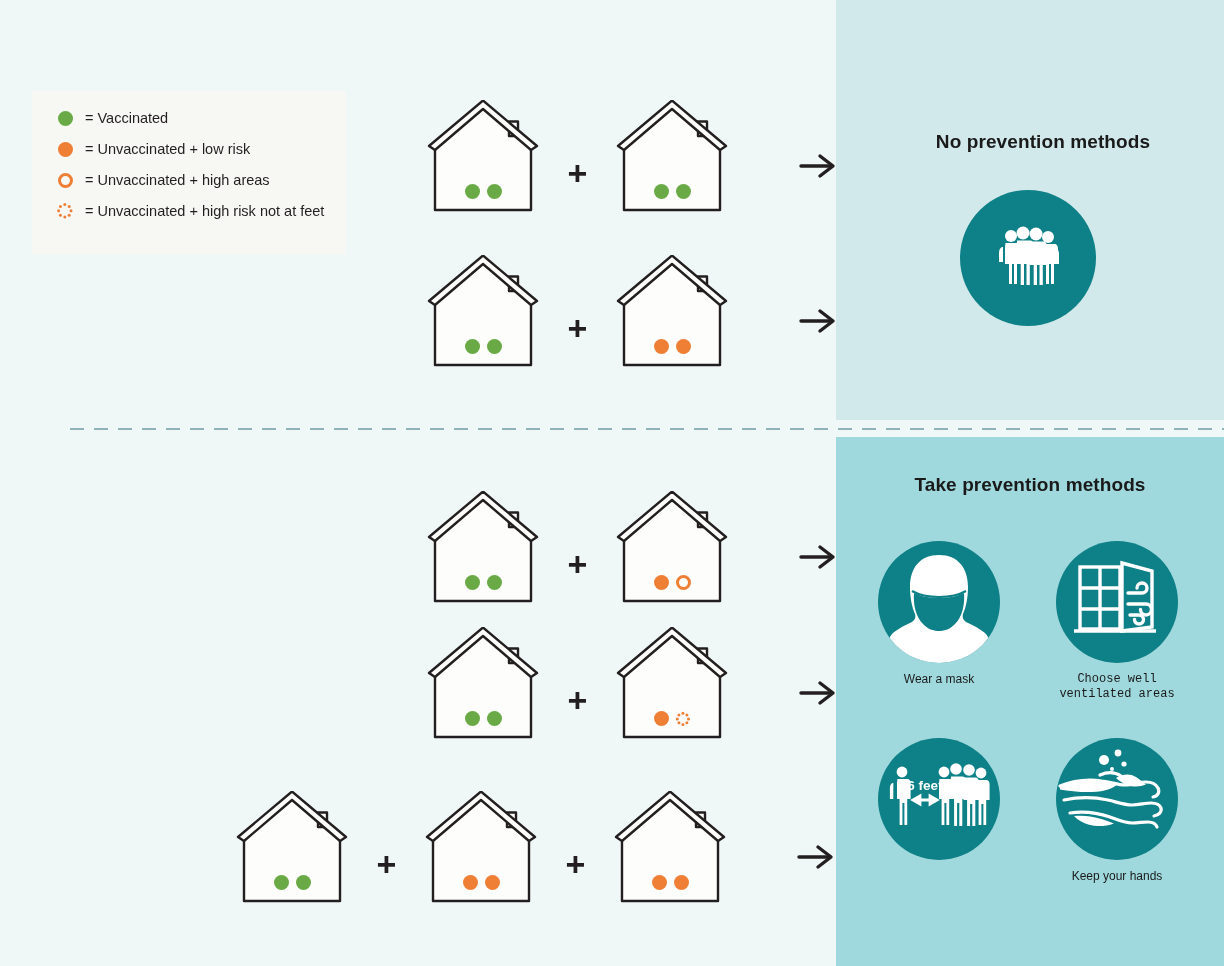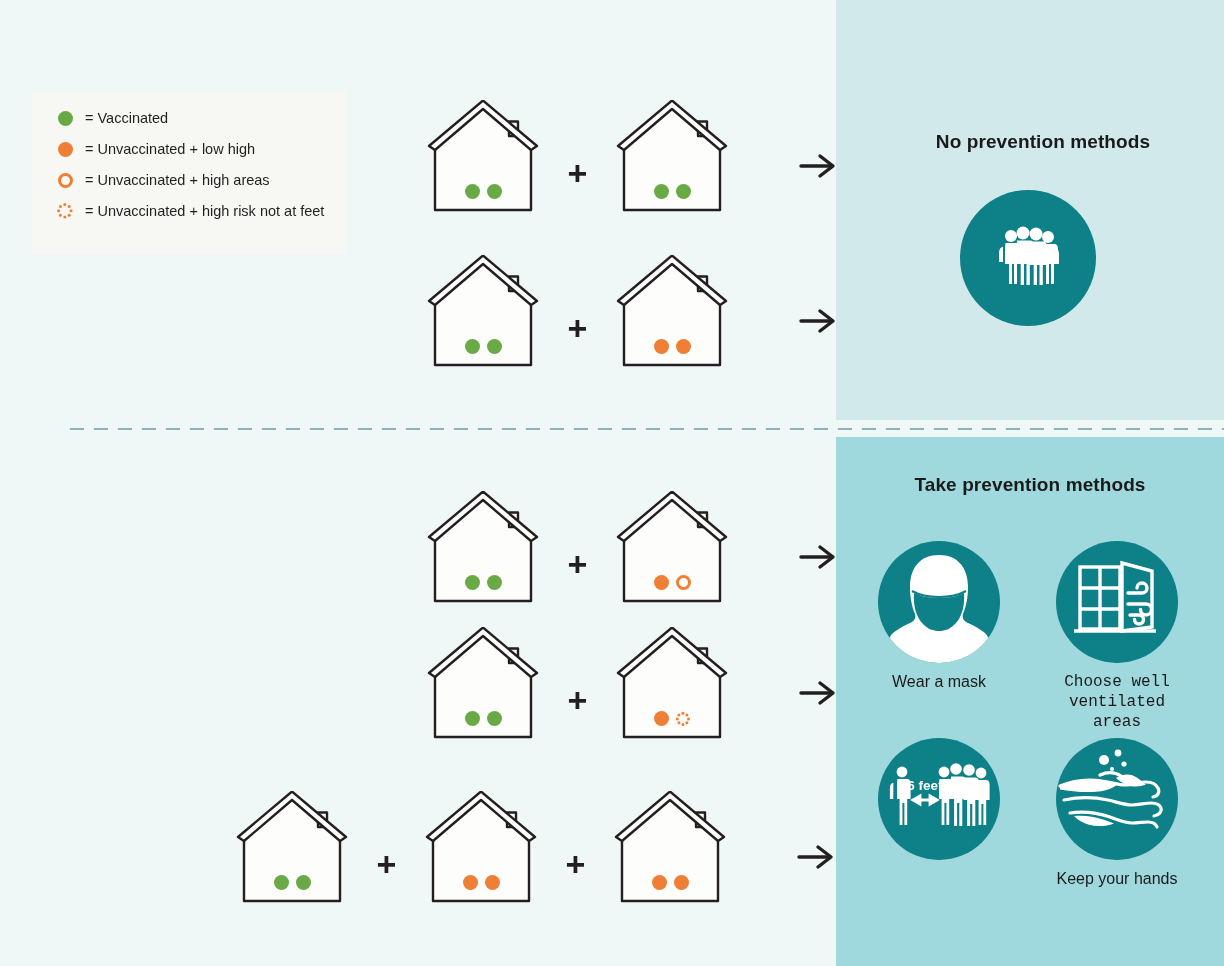--- a/index.html
+++ b/index.html
@@ -25,21 +25,21 @@
   
   .tcircle{
     position:absolute;border-radius:50%;background:#0e8087;
     display:flex;align-items:center;justify-content:center;
   }
   .big-circle{left:960px;top:190px;width:136px;height:136px;}
 
   .method{position:absolute;width:150px;text-align:center;}
   .method .tcircle{position:relative;left:auto;top:auto;width:122px;height:122px;margin:0 auto;}
   .method-label{
-    margin-top:9px;font-size:16px;color:#1a1a1a;line-height:1.25;font-weight:500;
+    margin-top:9px;font-size:12px;color:#1a1a1a;line-height:1.25;font-weight:500;
   }
   .m1{left:864px;top:541px;}
   .m2{left:1042px;top:541px;font-family:Liberation Mono, monospace;}
   .m3{left:864px;top:738px;text-decoration:underline;}
   .m4{left:1042px;top:738px;}
 
   
   .legend{
     position:absolute;left:32px;top:91px;width:314px;height:163px;
     background:#f7f7f3;
@@ -221,21 +221,21 @@
     <div class="legend-row" style="top:17px">
       <span class="lg-mark">
           <span class="dot-green"></span>
         </span>
       <span class="lg-text">= Vaccinated</span>
     </div>
     <div class="legend-row" style="top:48px">
       <span class="lg-mark">
           <span class="dot-orange"></span>
         </span>
-      <span class="lg-text">= Unvaccinated + low high</span>
+      <span class="lg-text">= Unvaccinated + low risk</span>
     </div>
     <div class="legend-row" style="top:79px">
       <span class="lg-mark">
           <span class="ring-orange"></span>
         </span>
       <span class="lg-text">= Unvaccinated + high areas</span>
     </div>
     <div class="legend-row" style="top:110px">
       <span class="lg-mark">
           <span class="dotted-ring">

